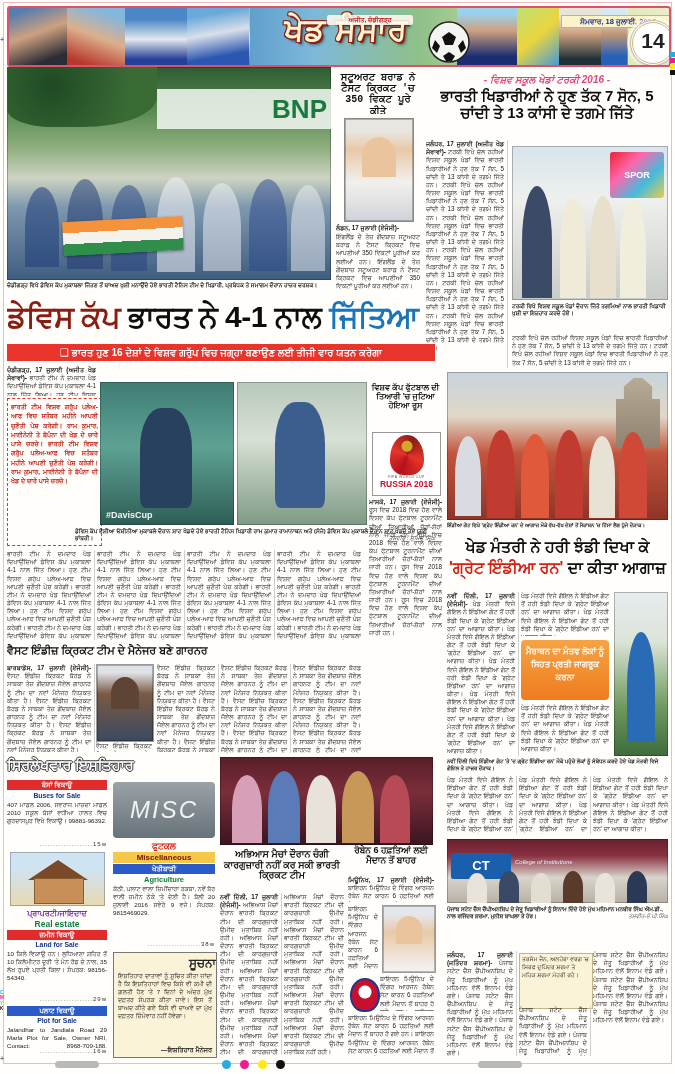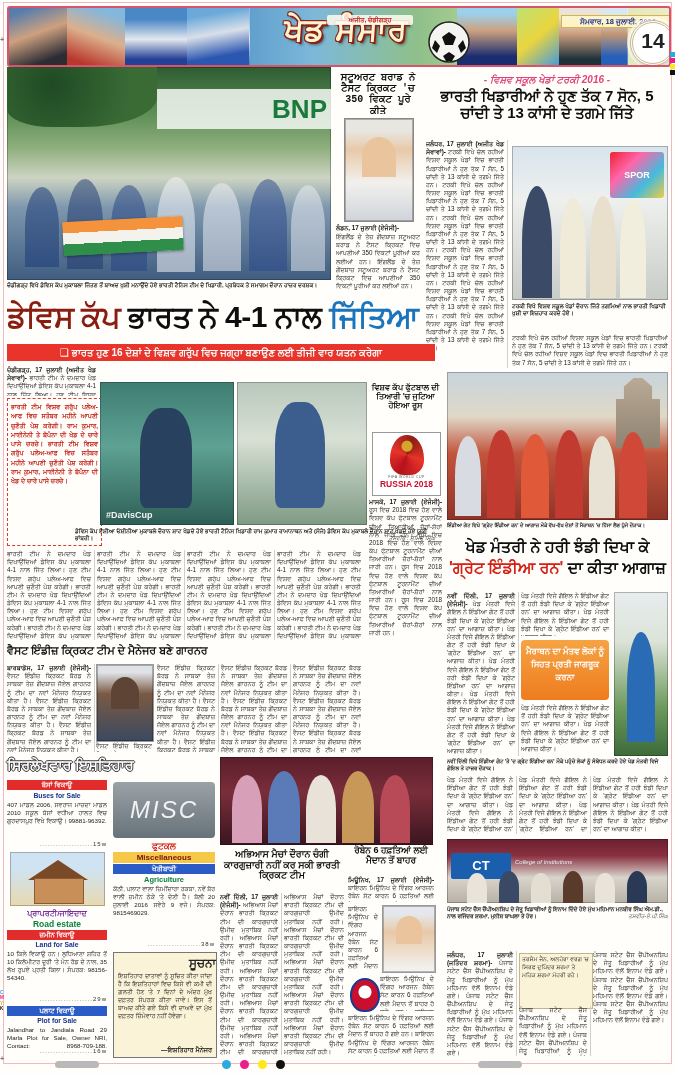--- a/index.html
+++ b/index.html
@@ -206,21 +206,21 @@
 
   <div class="abs ban ban-red" style="left:7px;top:780px;width:100px;">ਬੱਸਾਂ ਵਿਕਾਊ</div>
   <div class="abs en-b" style="left:7px;top:792px;width:100px;">Buses for Sale</div>
   <div class="abs adtxt" style="left:7px;top:801px;width:100px;height:40px;">407 ਮਾਡਲ 2006, ਸਵਰਾਜ ਮਾਜ਼ਦਾ ਮਾਡਲ 2010 ਸਕੂਲ ਬੱਸਾਂ ਵਧੀਆ ਹਾਲਤ ਵਿਚ ਗੁਰਦਾਸਪੁਰ ਵਿਖੇ ਵਿਕਾਊ। 99881-96392.</div>
   <div class="abs tagw" style="left:7px;top:841px;width:100px;">....................15w</div>
   <div class="abs ph" style="left:10px;top:852px;width:95px;height:54px;background:linear-gradient(180deg,#cfe3f2 30%,#e8d9b0 100%);">
     <div class="abs" style="left:18px;top:8px;width:60px;height:20px;background:#7a4a28;clip-path:polygon(0 100%,50% 0,100% 100%);"></div>
     <div class="abs" style="left:24px;top:26px;width:48px;height:24px;background:#c89058;border:1px solid #8a5a30;"></div>
   </div>
   <div class="abs" style="left:7px;top:909px;width:100px;font-size:8px;font-weight:800;color:#7b2fa0;text-align:center;">ਪ੍ਰਾਪਰਟੀ/ਜਾਇਦਾਦ</div>
-  <div class="abs" style="left:7px;top:919px;width:100px;font-size:8.5px;font-weight:800;color:#0a7f3f;text-align:center;">Road estate</div>
+  <div class="abs" style="left:7px;top:919px;width:100px;font-size:8.5px;font-weight:800;color:#0a7f3f;text-align:center;">Real estate</div>
   <div class="abs ban ban-red" style="left:7px;top:930px;width:100px;">ਜ਼ਮੀਨ ਵਿਕਾਊ</div>
   <div class="abs en-b" style="left:7px;top:941px;width:100px;">Land for Sale</div>
   <div class="abs adtxt" style="left:7px;top:950px;width:100px;height:45px;">10 ਕਿਲੇ ਵਿਕਾਊ ਹਨ। ਲੁਧਿਆਣਾ ਸ਼ਹਿਰ ਤੋਂ 10 ਕਿਲੋਮੀਟਰ ਦੂਰੀ 'ਤੇ ਮੇਨ ਰੋਡ ਦੇ ਨਾਲ, 35 ਲੱਖ ਰੁਪਏ ਪ੍ਰਤੀ ਕਿਲਾ। ਸੰਪਰਕ: 98156-54340.</div>
   <div class="abs tagw" style="left:7px;top:996px;width:100px;">....................29w</div>
   <div class="abs ban ban-blue" style="left:7px;top:1006px;width:100px;">ਪਲਾਟ ਵਿਕਾਊ</div>
   <div class="abs en-b" style="left:7px;top:1017px;width:100px;">Plot for Sale</div>
   <div class="abs adtxt" style="left:7px;top:1026px;width:100px;height:22px;">Jalandhar to Jandiala Road 29 Marla Plot for Sale, Owner NRI, Contact: 8968-709-188, 8054703553.</div>
   <div class="abs tagw" style="left:7px;top:1048px;width:100px;">....................16w</div>
 
   <div class="abs" style="left:113px;top:782px;width:102px;height:56px;background:linear-gradient(#9aa2a6,#67727a);border-radius:4px;text-align:center;">

